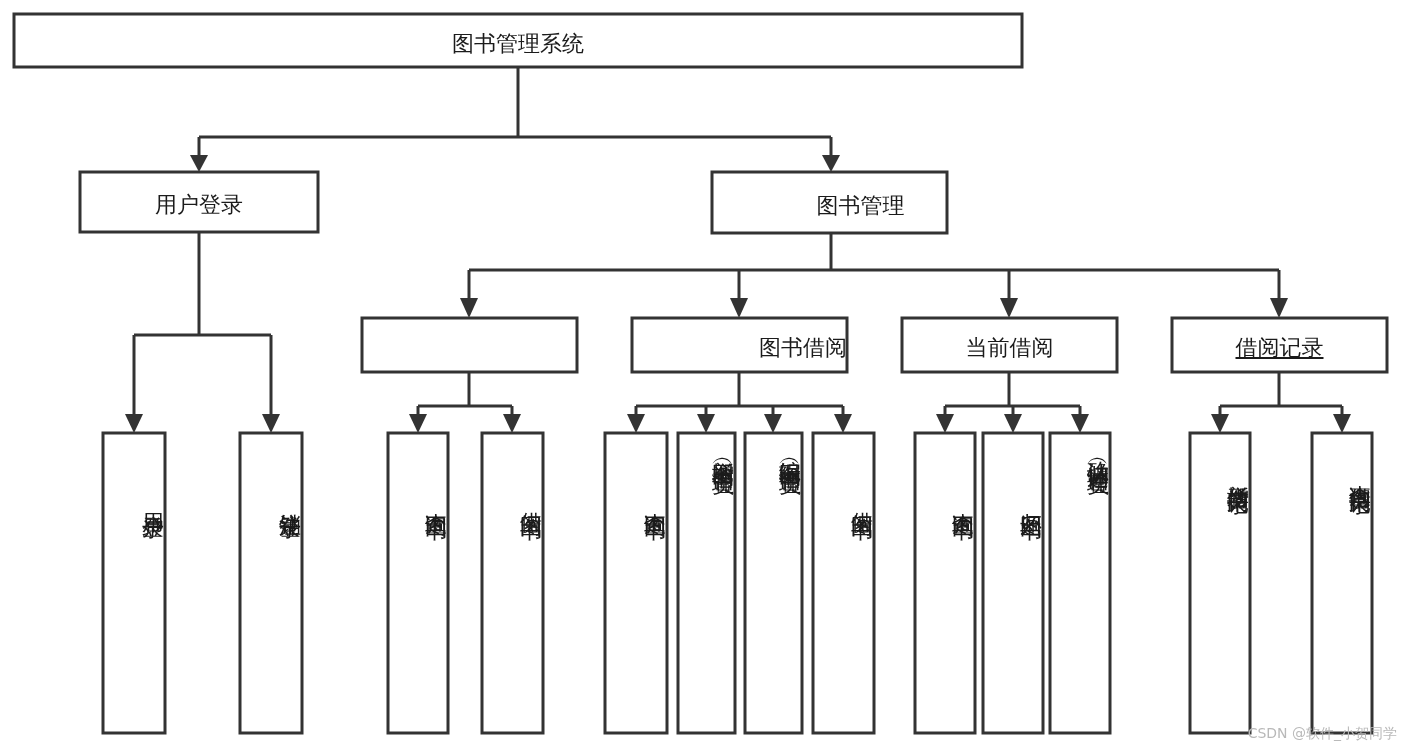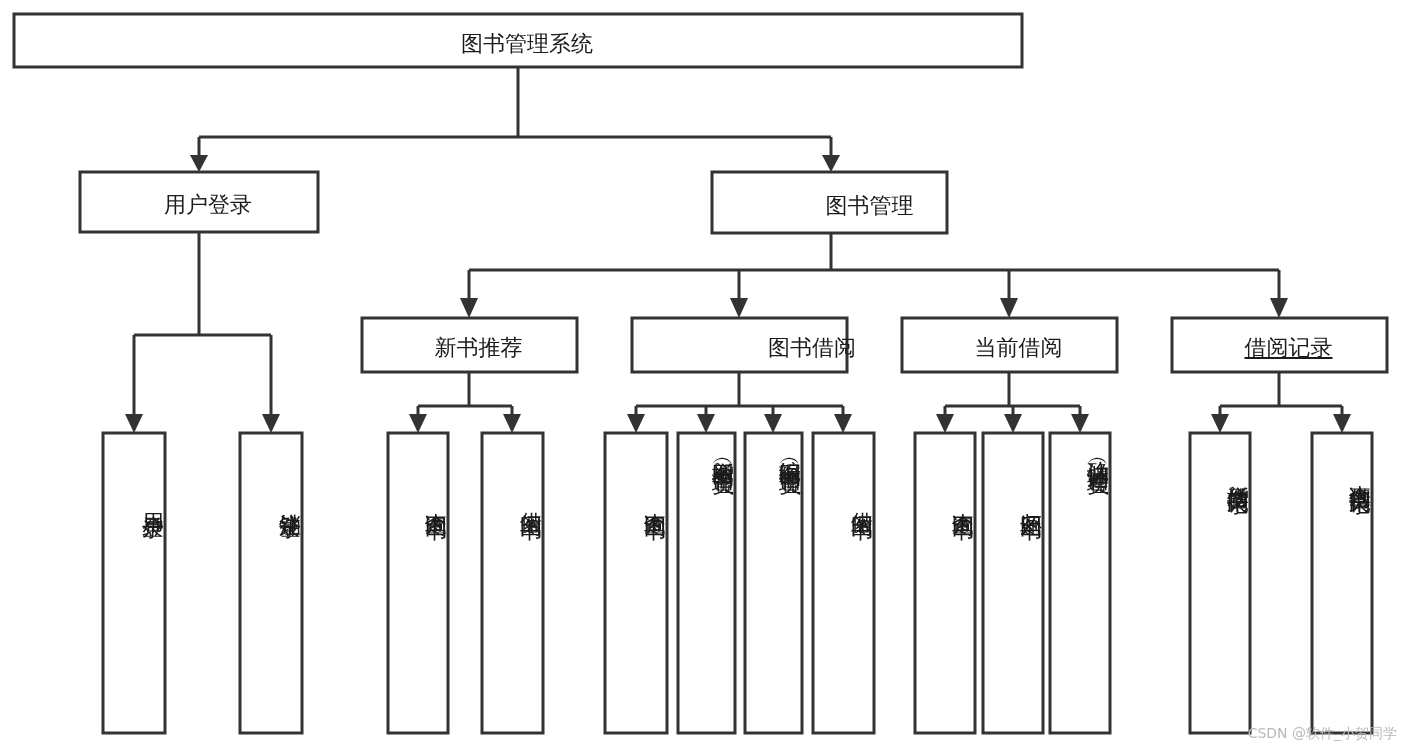--- a/index.html
+++ b/index.html
@@ -58,21 +58,20 @@
     text-align: center;
     pointer-events: none;
   }
   .htext {
     position: absolute;
     font-family: "DejaVu Sans", "Liberation Sans", sans-serif;
     font-size: 22px;
     color: #1b1b1b;
     white-space: nowrap;
     text-align: center;
-    margin-left: 9px;
   }
   .watermark {
     position: absolute;
     right: 8px;
     bottom: 4px;
     font-family: "DejaVu Sans", "Liberation Sans", sans-serif;
     font-size: 14px;
     color: #b9b9b9;
     white-space: nowrap;
   }
@@ -182,21 +181,20 @@
 
     <rect class="leaf-box" x="1190" y="433" width="60" height="300"></rect>
     <rect class="leaf-box" x="1312" y="433" width="60" height="300"></rect>
   </svg>
 
   <div class="htext" style="left:14px; top:29px; width:1008px;">图书管理系统</div>
 
   <div class="htext" style="left:80px; top:190px; width:238px;">用户登录</div>
   <div class="htext" style="left:712px; top:191px; width:235px;padding-left:31px;">图书管理</div>
 
-  <div class="htext" style="left:362px; top:333px; width:215px;">新书推荐</div>
   <div class="htext" style="left:632px; top:333px; width:215px;text-align:right;">图书借阅</div>
   <div class="htext" style="left:902px; top:333px; width:215px;">当前借阅</div>
   <div class="htext" style="left:1172px; top:333px; width:215px;text-decoration:underline;">借阅记录</div>
 
   <div class="vtext" style="left:103px; top:495px; width:62px;">用户登录</div>
   <div class="vtext" style="left:240px; top:495px; width:62px;">注销登录</div>
 
   <div class="vtext" style="left:388px; top:495px; width:60px;">查询图书</div>
   <div class="vtext" style="left:482px; top:495px; width:61px;">借阅图书</div>
 

